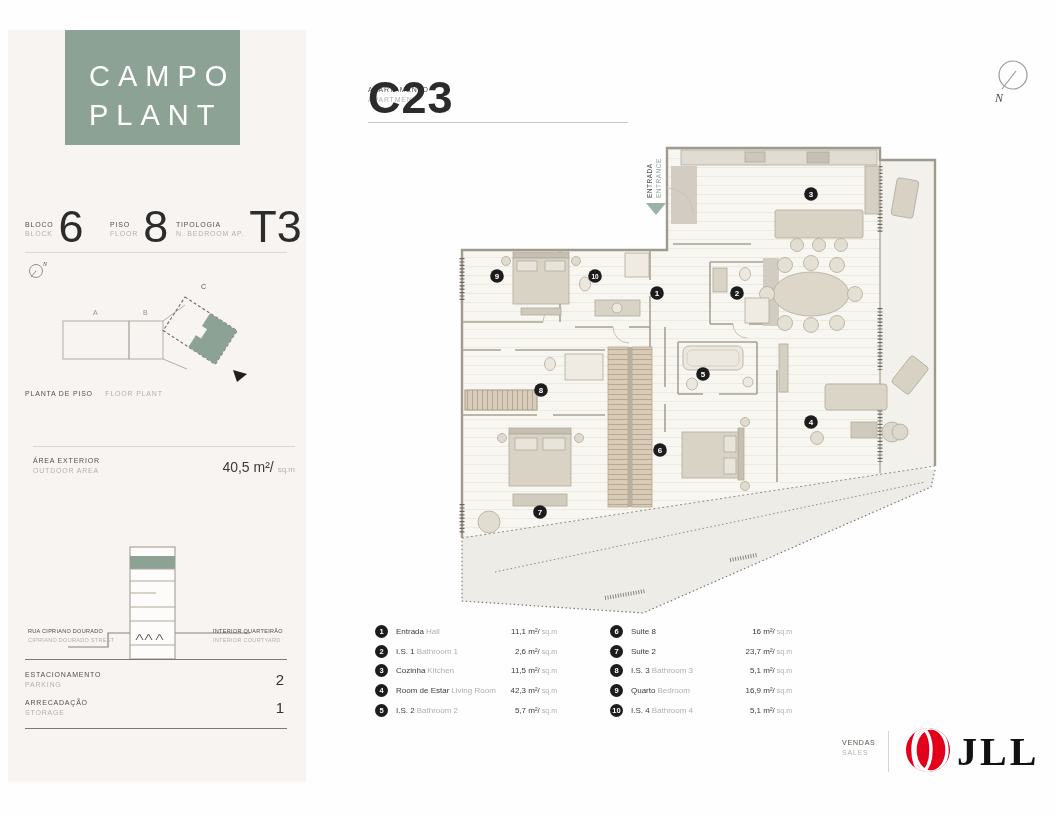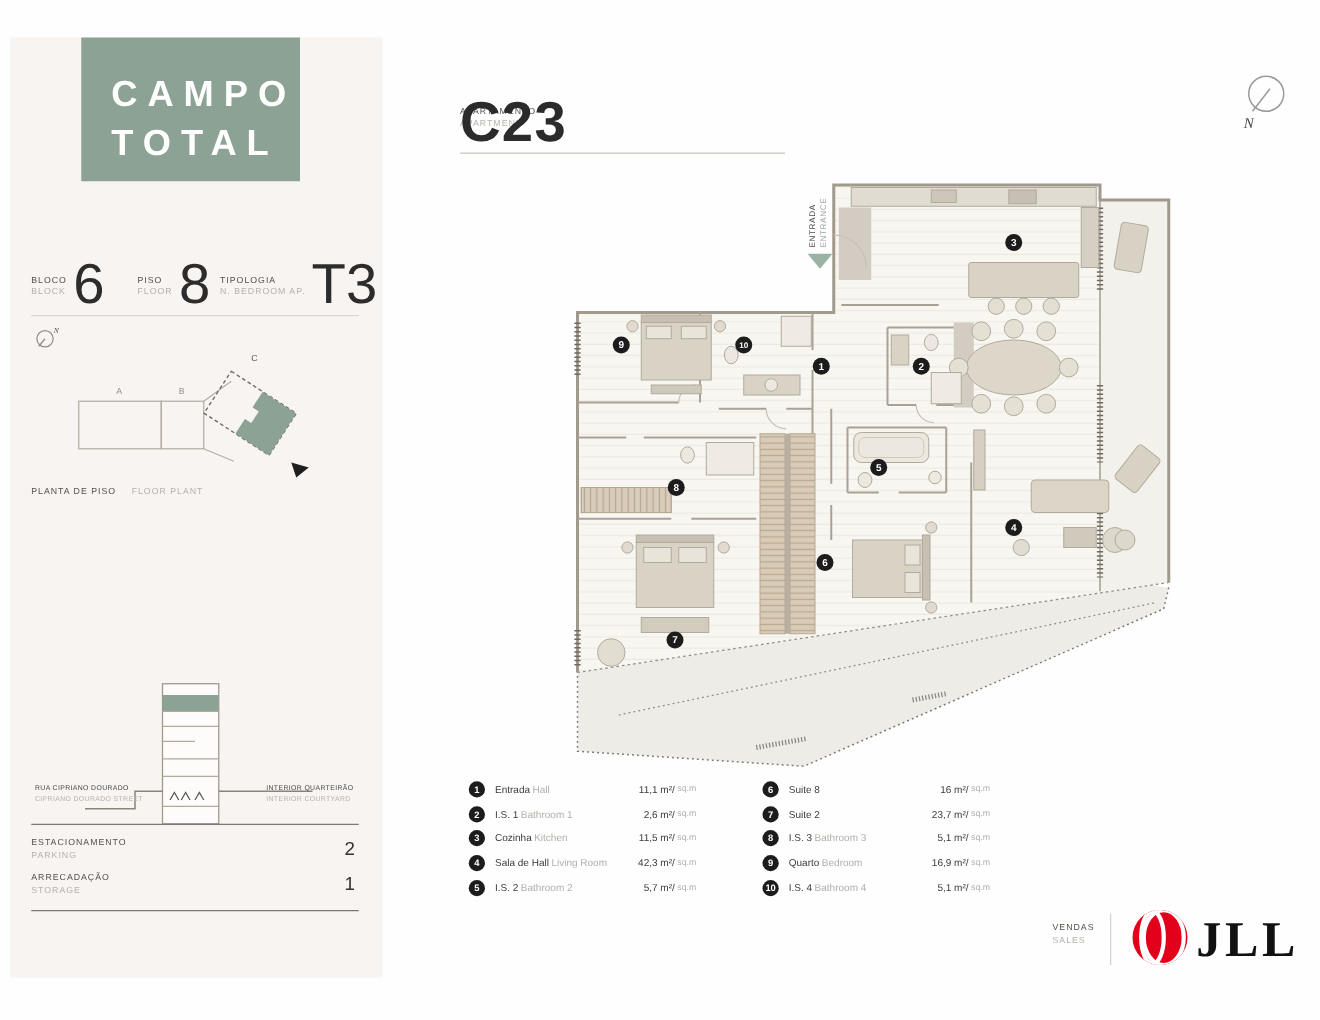--- a/index.html
+++ b/index.html
@@ -4,21 +4,21 @@
 <style>
   html,body{margin:0;padding:0;background:#fff;}
   .page{position:relative;width:1056px;height:816px;background:#fefefe;overflow:hidden;
         font-family:"Liberation Sans",sans-serif;color:#3b3b3b;}
   .abs{position:absolute;}
 
   
   .sidebar{left:8px;top:30px;width:298px;height:752px;background:#f7f4f1;}
   .logo-box{left:57px;top:0;width:175px;height:115px;background:#8ca295;
             padding:27px 0 0 24px;box-sizing:border-box;}
-  .logo-line{color:#fff;font-size:29px;font-weight:700;letter-spacing:8px;line-height:39px;}
+  .logo-line{color:#fff;font-size:29px;font-weight:400;letter-spacing:8px;line-height:39px;}
 
   .fact{position:absolute;display:flex;align-items:flex-end;gap:5px;}
   .fact .stack{margin-bottom:7px;}
   .lbl{font-size:7px;letter-spacing:.8px;color:#55504b;line-height:1.4;white-space:nowrap;}
   .lbl-en{color:#b7b1ab;}
   .big-num{font-size:45px;font-weight:400;color:#2c2c2c;line-height:.85;}
 
   .hr{position:absolute;height:1px;background:#dcd7d1;}
   .hr-dark{background:#7d7871;}
 
@@ -59,21 +59,21 @@
   .serif{font-family:"Liberation Serif",serif;}
 </style>
 </head>
 <body>
 
 <div class="page">
 
   <div class="abs sidebar">
     <div class="abs logo-box">
       <div class="logo-line">CAMPO</div>
-      <div class="logo-line">TOTAL</div>
+      <div class="logo-line">PLANT</div>
     </div>
 
     <div class="fact" style="left:17px;top:178px;">
       <span class="stack">
         <span class="lbl" style="display:block">BLOCO</span>
         <span class="lbl lbl-en" style="display:block">BLOCK</span>
       </span>
       <span class="big-num">6</span>
     </div>
     <div class="fact" style="left:102px;top:178px;">
@@ -114,20 +114,28 @@
       <text x="108" y="40" font-size="7" fill="#9a948c">B</text>
       <text x="166" y="14" font-size="7" fill="#555">C</text>
       <polygon points="198,95 212,99 202,107" fill="#1f1f1f"></polygon>
     </svg>
 
     <div class="abs" style="left:17px;top:352px;">
       <span class="lbl">PLANTA DE PISO</span>
       <span class="lbl lbl-en" style="margin-left:8px;">FLOOR PLANT</span>
     </div>
 
+    <div class="area-row" style="top:416px;">
+      <span class="stack">
+        <span class="lbl" style="display:block">ÁREA EXTERIOR</span>
+        <span class="lbl lbl-en" style="display:block">OUTDOOR AREA</span>
+      </span>
+      <span class="area-val"><span>40,5 m²/</span>
+        <span class="area-unit">sq.m</span></span>
+    </div>
 
     <svg class="abs" style="left:22px;top:513px;" width="250" height="122" viewBox="0 0 250 122">
       <rect x="100" y="4" width="45" height="112" fill="#fdfcfa" stroke="#9d968a" stroke-width="1"></rect>
       <rect x="100" y="13" width="45" height="13" fill="#8ca295"></rect>
       <line x1="100" y1="26" x2="145" y2="26" stroke="#b0a99d"></line>
       <line x1="100" y1="38" x2="145" y2="38" stroke="#b0a99d"></line>
       <line x1="100" y1="50" x2="126" y2="50" stroke="#b0a99d"></line>
       <line x1="100" y1="64" x2="145" y2="64" stroke="#b0a99d"></line>
       <line x1="100" y1="78" x2="145" y2="78" stroke="#b0a99d"></line>
       <line x1="100" y1="102" x2="145" y2="102" stroke="#b0a99d"></line>
@@ -381,21 +389,21 @@
       <div class="lrow">
         <span class="lnum">3</span>
         <span class="lpt">Cozinha</span>
         <span class="len">Kitchen</span>
         <span class="lsp"></span>
         <span class="lval">11,5 m²/</span>
         <span class="luni">sq.m</span>
       </div>
       <div class="lrow">
         <span class="lnum">4</span>
-        <span class="lpt">Sala de Hall</span>
+        <span class="lpt">Room de Estar</span>
         <span class="len">Living Room</span>
         <span class="lsp"></span>
         <span class="lval">42,3 m²/</span>
         <span class="luni">sq.m</span>
       </div>
       <div class="lrow">
         <span class="lnum">5</span>
         <span class="lpt">I.S. 2</span>
         <span class="len">Bathroom 2</span>
         <span class="lsp"></span>

